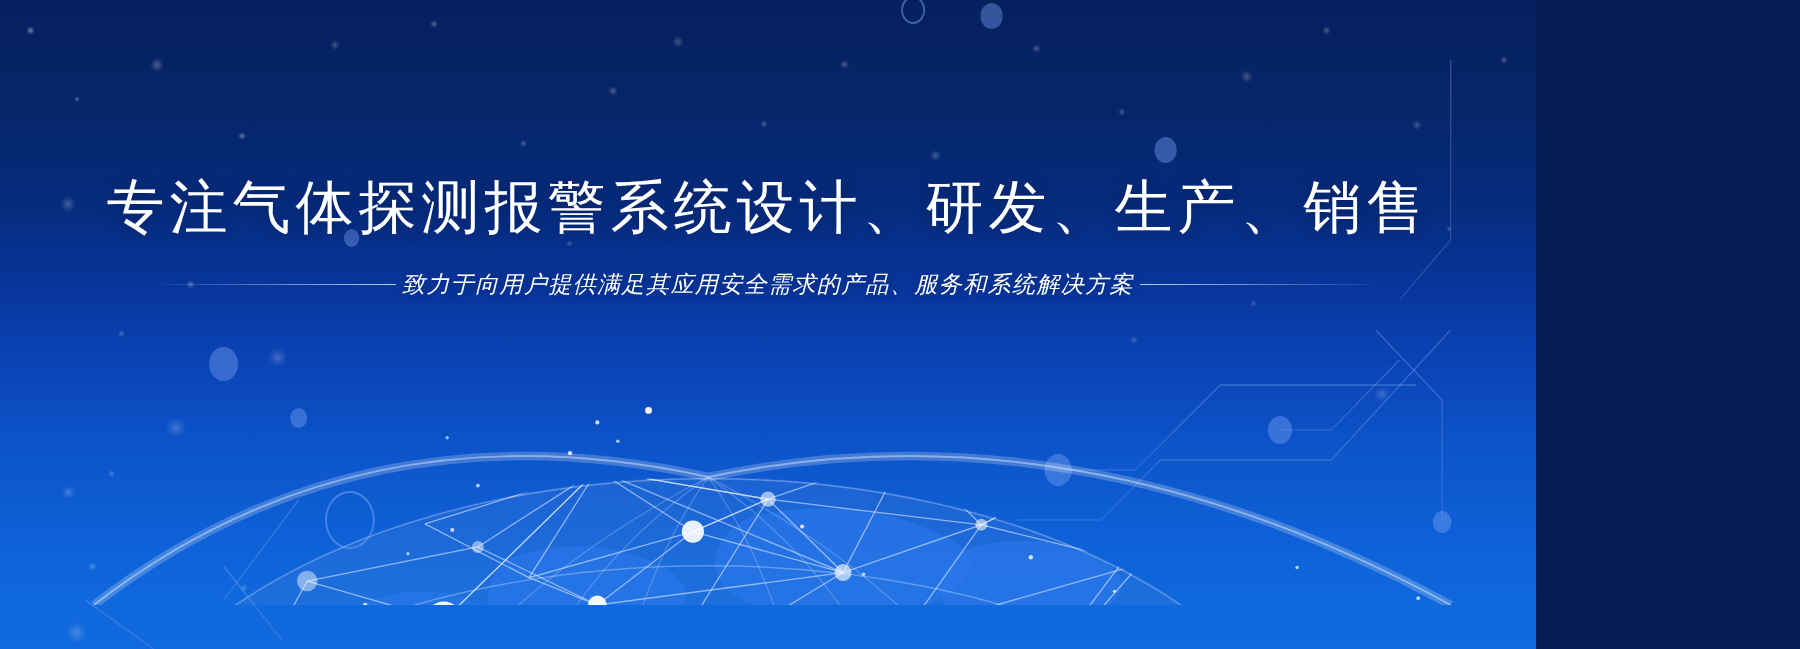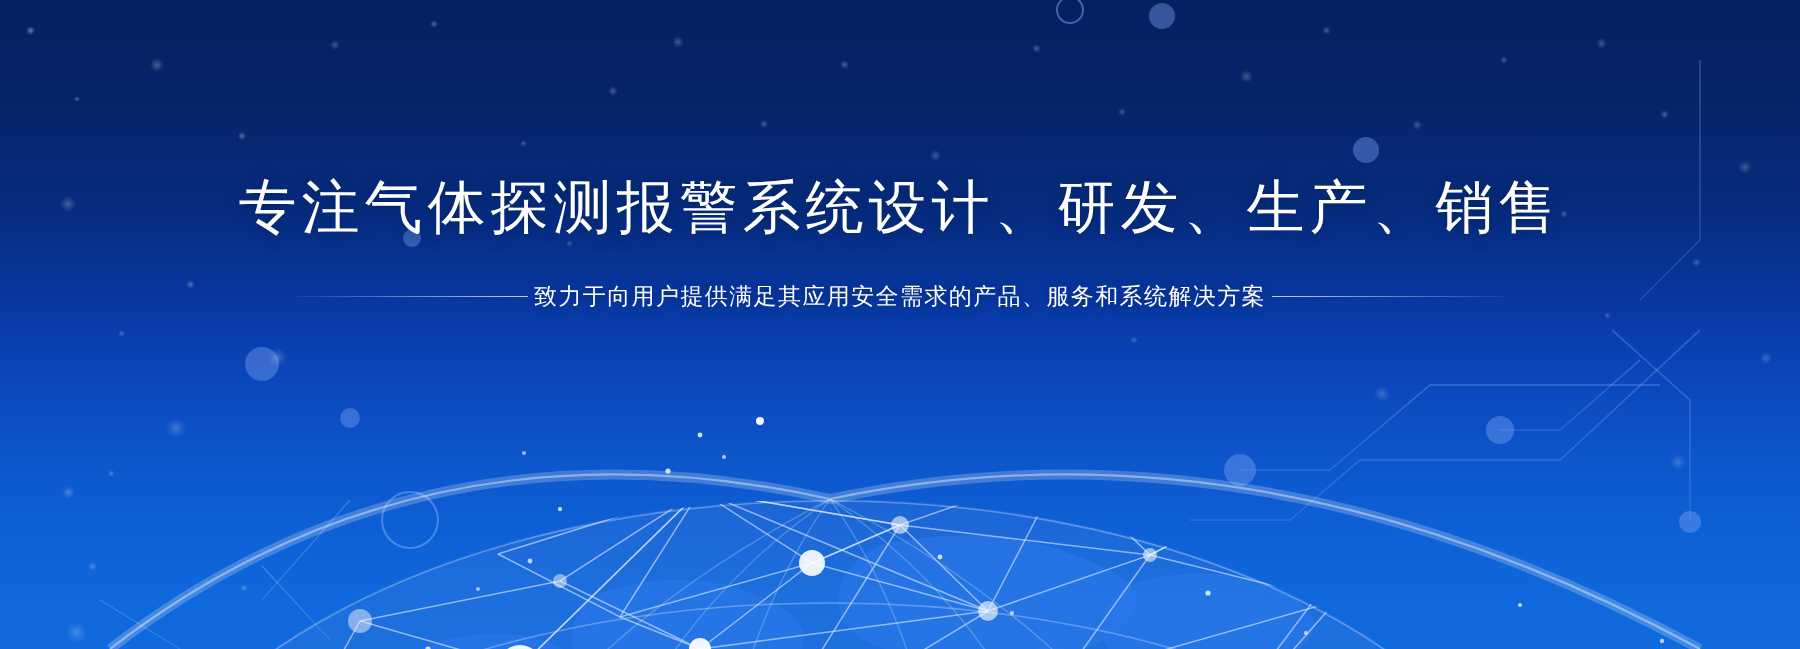--- a/index.html
+++ b/index.html
@@ -5,21 +5,21 @@
 <style>
   * { margin:0; padding:0; box-sizing:border-box; }
   html,body{ background:#041c52; }
   body{
     font-family:"Liberation Sans","DejaVu Sans",sans-serif;
     -webkit-font-smoothing:antialiased;
   }
 
   #banner{
     position:relative;
-    width:1800px;
+    width:1536px;
     height:649px;
     overflow:hidden;
     background:linear-gradient(180deg,
         #05205f 0%,
         #062569 16%,
         #062c7e 32%,
         #0837a0 46%,
         #0b46ba 58%,
         #0d55cb 70%,
         #0e60d6 82%,
@@ -63,25 +63,26 @@
     color:#f2f6ff;
     font-size:19.5px;
     font-weight:700;
     letter-spacing:5.1px;
     white-space:nowrap;
     font-family:"DejaVu Sans Mono","Liberation Mono",monospace;
     text-shadow:0 1px 8px rgba(4,26,80,.5);
   }
 
   #taglinewrap{
-    margin-top:42px;
+    margin-top:30px;
     display:flex;
     align-items:center;
     justify-content:center;
     gap:0;
+    font-style:italic;
   }
   .rule{
     height:1px;
     width:232px;
     background:linear-gradient(90deg, rgba(255,255,255,.06), rgba(255,255,255,.75));
     flex:0 0 auto;
   }
   .rule.right{
     background:linear-gradient(90deg, rgba(255,255,255,.75), rgba(255,255,255,.06));
   }

